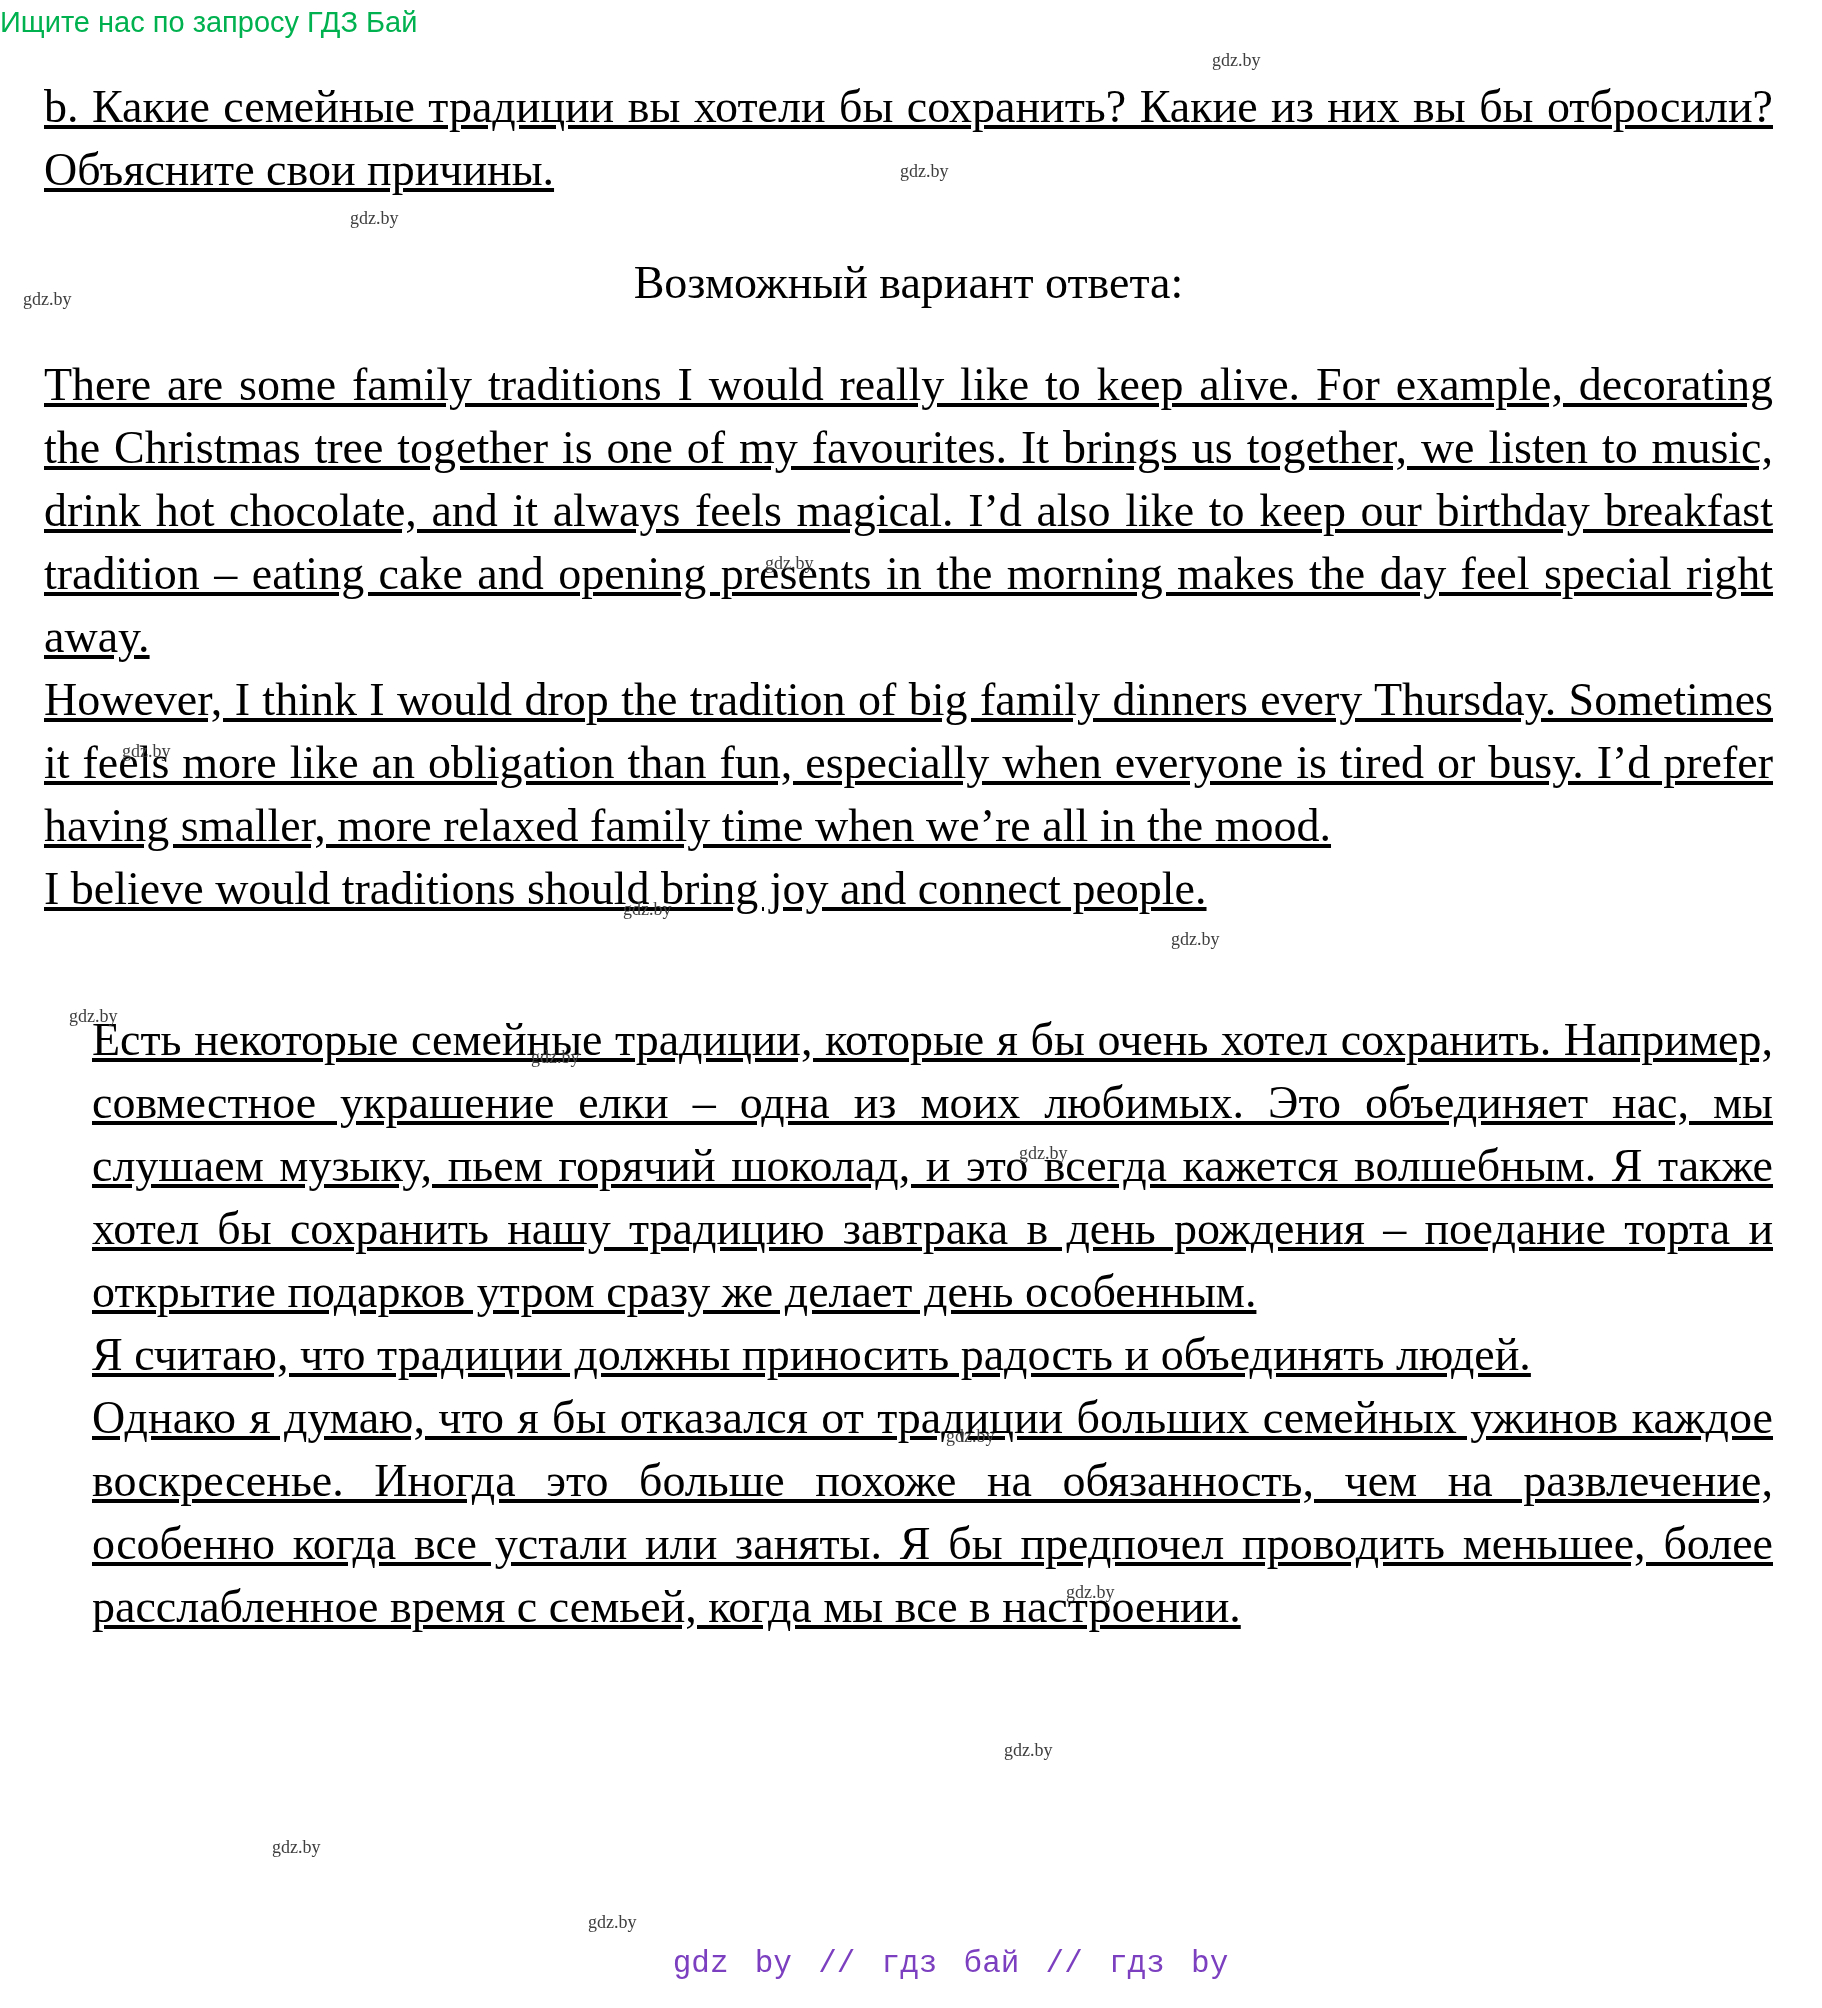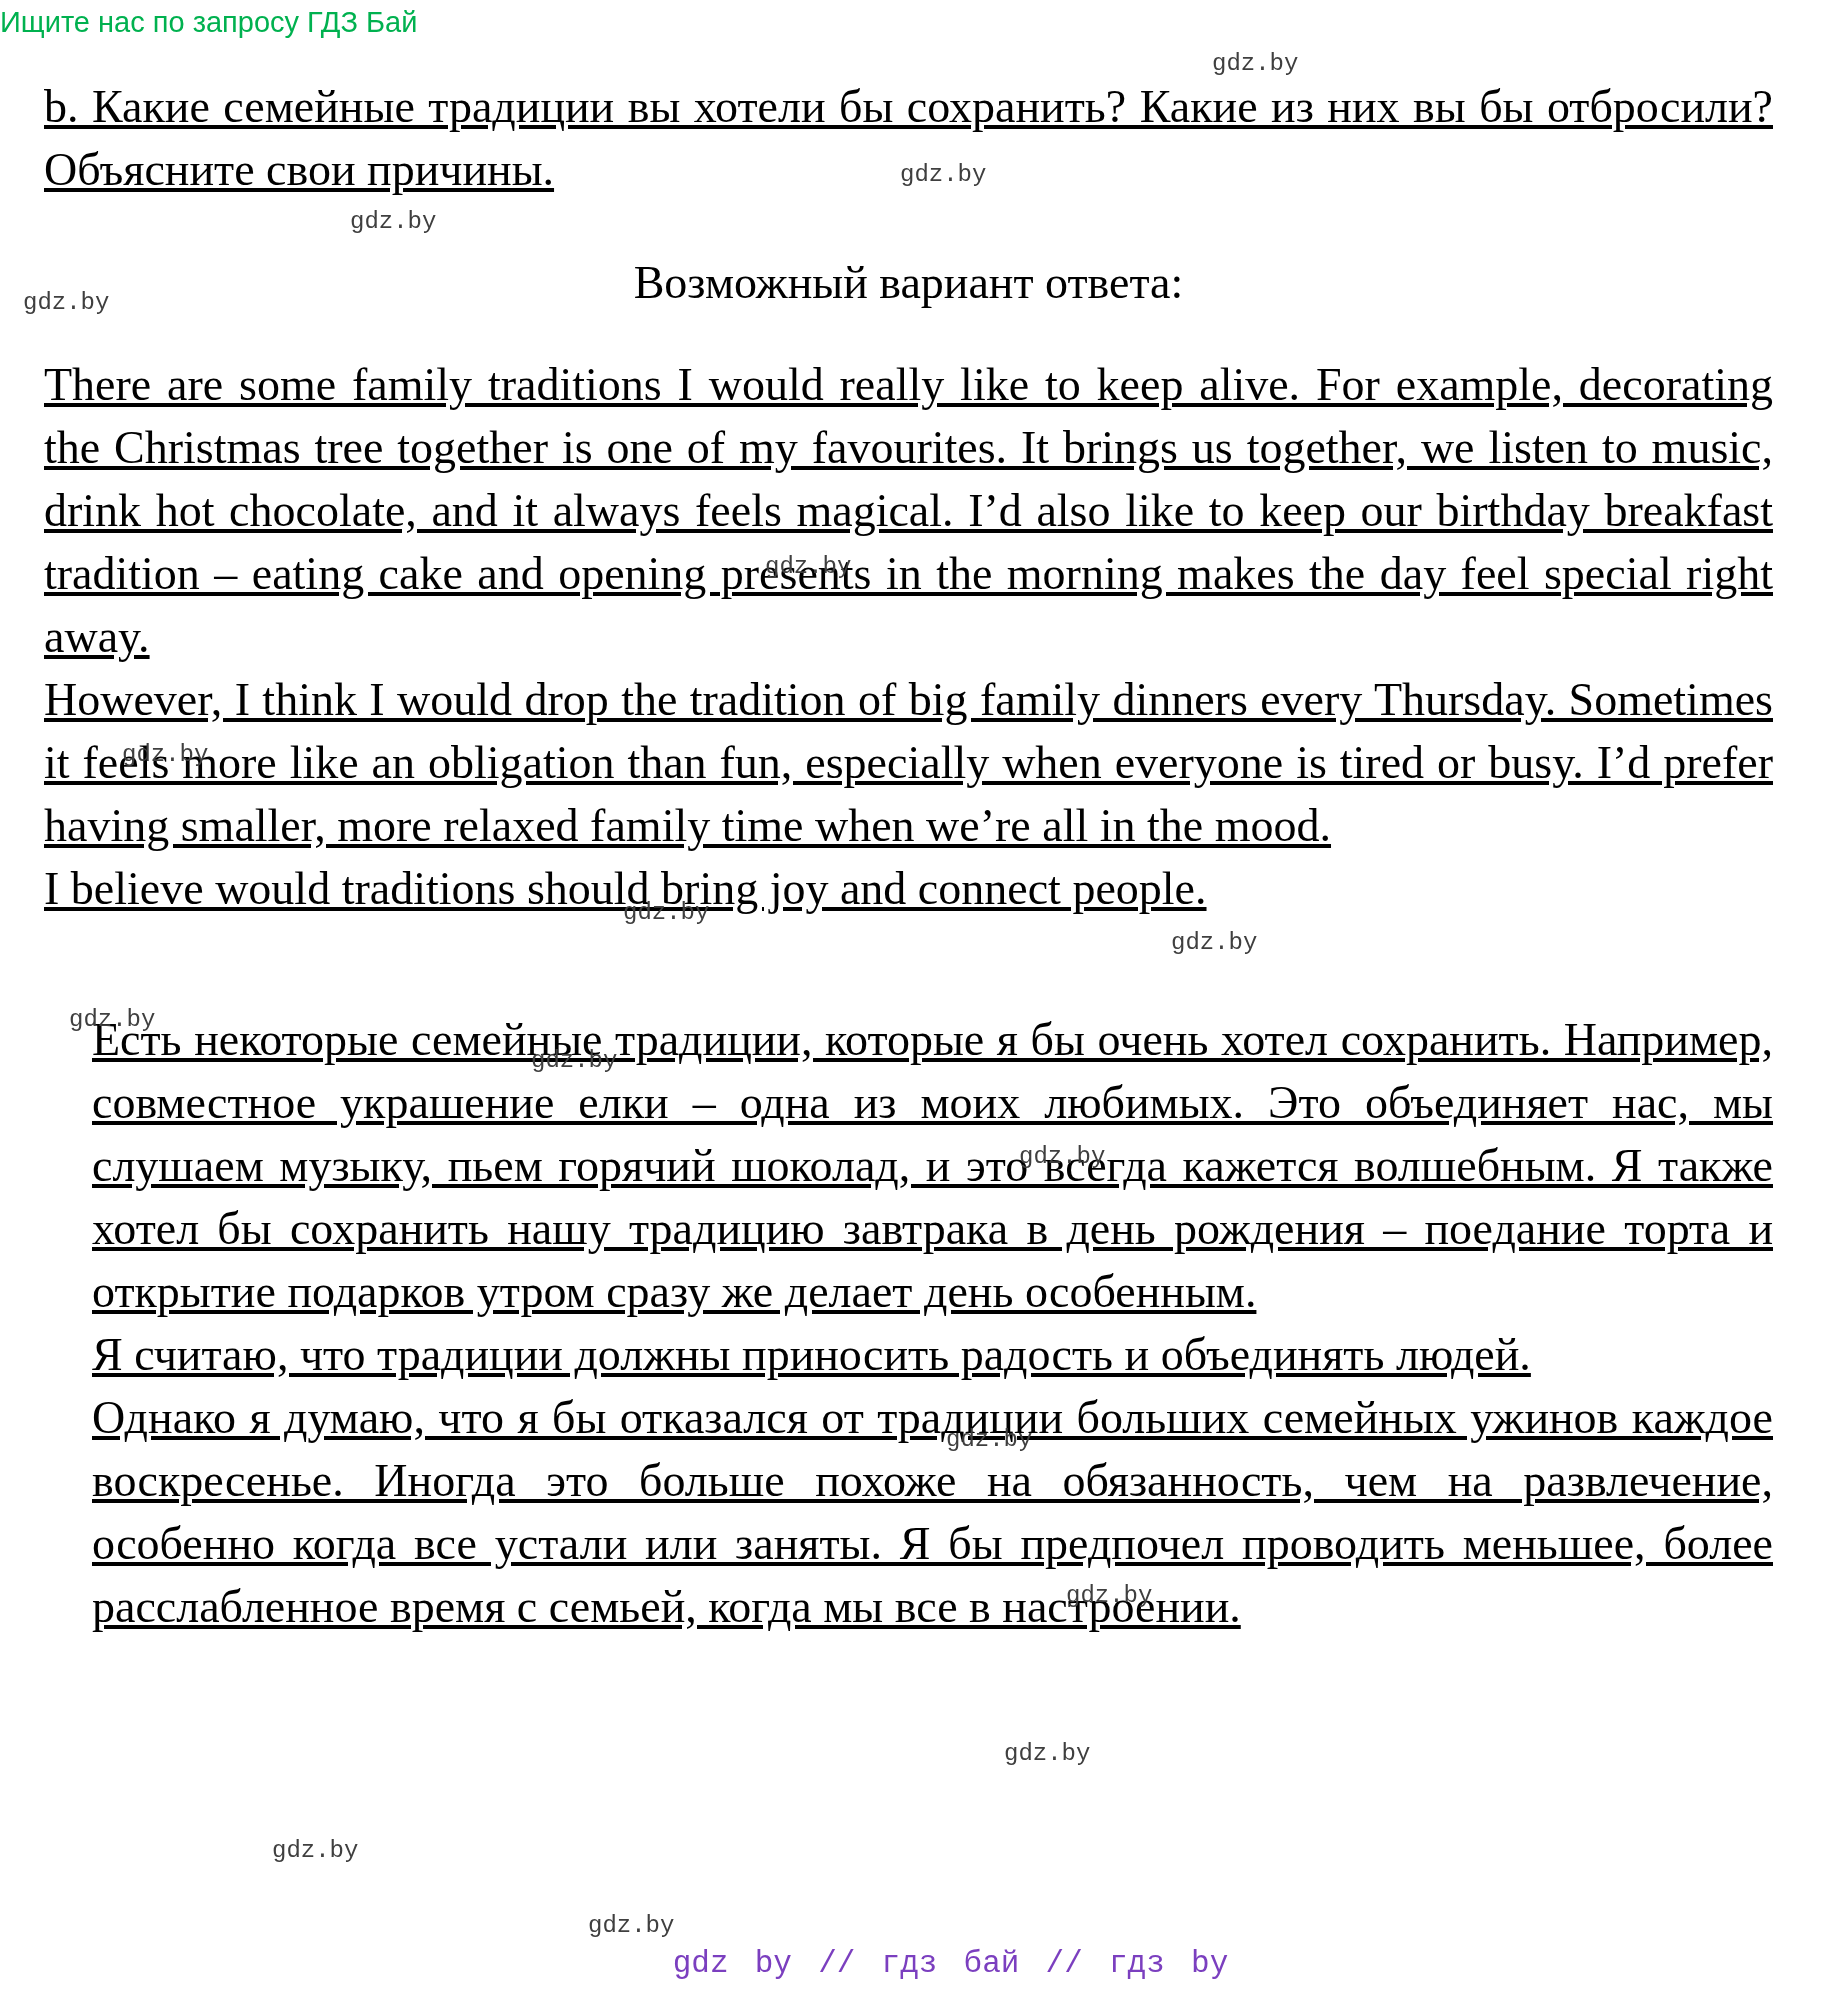--- a/index.html
+++ b/index.html
@@ -48,22 +48,22 @@
   .block-ru {
     margin-top: 88px;
     margin-left: 48px;
   }
   .para {
     margin: 0;
     text-decoration: underline;
   }
   .watermark {
     position: absolute;
-    font-family: Liberation Mono, monospace;
-    font-size: 24px;
+    font-family: Liberation Serif, serif;
+    font-size: 18px;
     color: #3f3f3f;
     white-space: nowrap;
     z-index: 3;
   }
   .footer-note {
     position: absolute;
     top: 1946px;
     left: 0;
     width: 100%;
     text-align: center;

